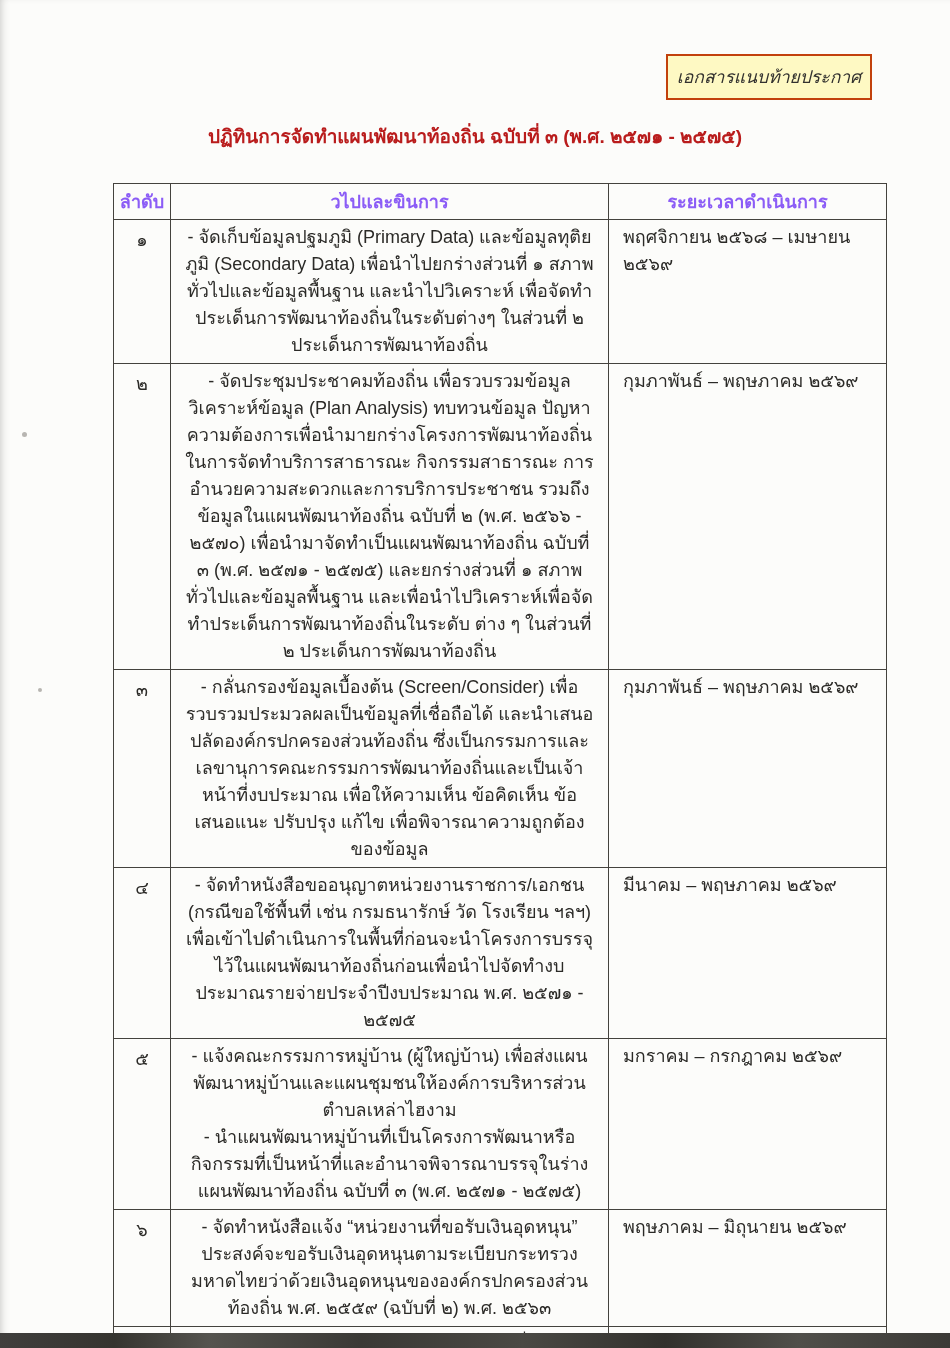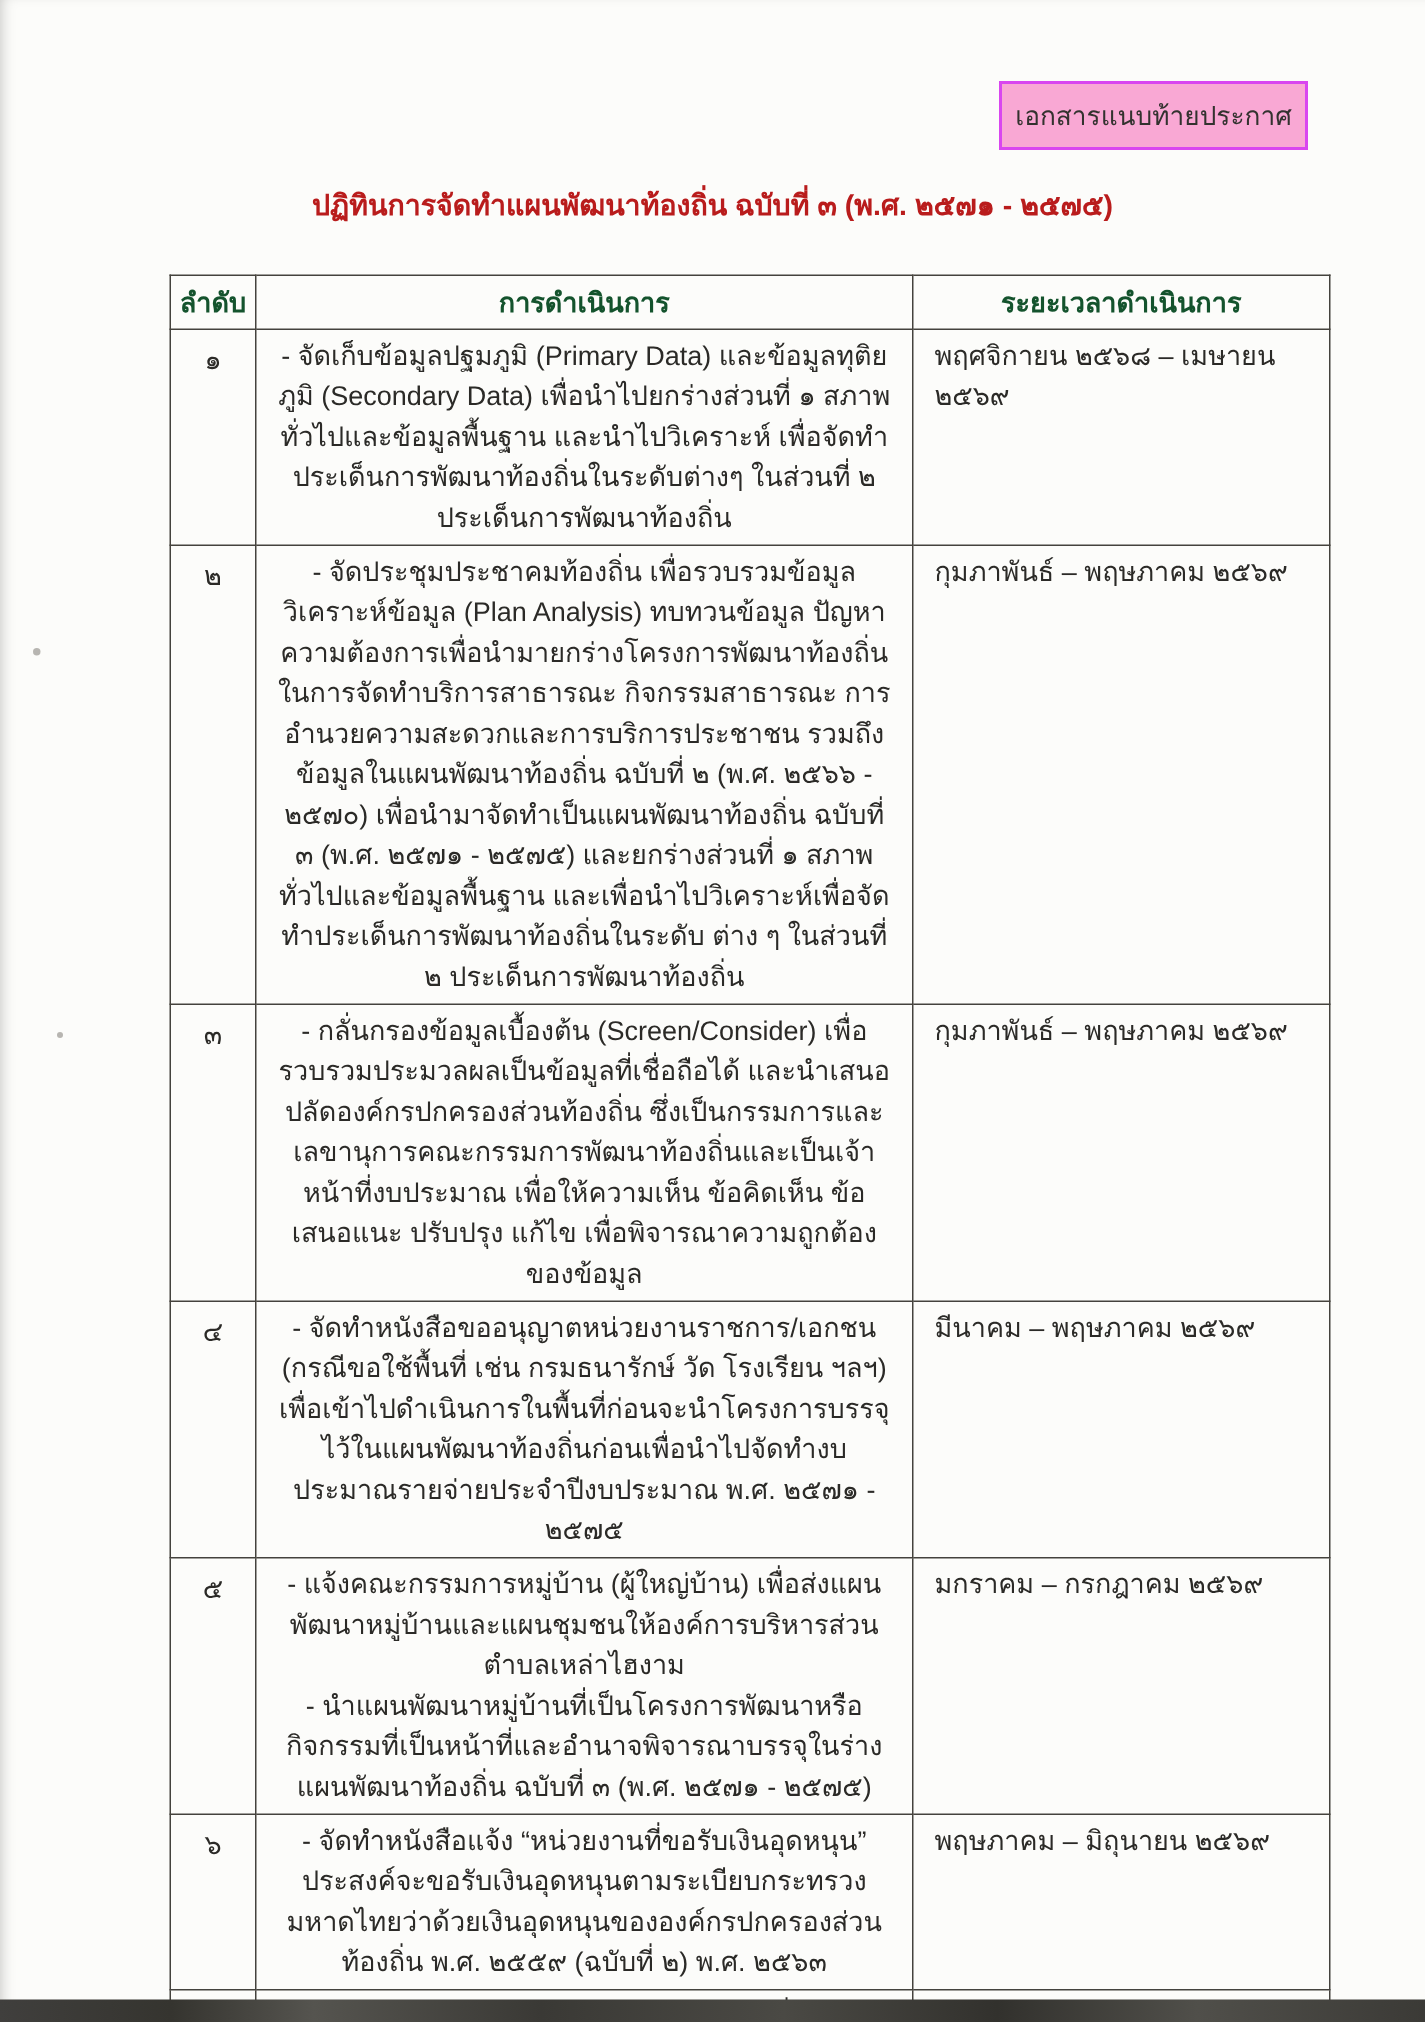--- a/index.html
+++ b/index.html
@@ -35,27 +35,28 @@
   }
   .speck-a { left: 22px; top: 432px; }
   .speck-b { left: 38px; top: 688px; width: 4px; height: 4px; }
 
   .stamp-box {
     position: absolute;
     left: 666px;
     top: 54px;
     width: 202px;
     height: 42px;
-    border: 2px solid #d946ef;
-    background: #f9a8d4;
+    border: 2px solid #c2410c;
+    background: #fef9c3;
     display: flex;
     align-items: center;
     justify-content: center;
     font-size: 17.5px;
     color: #33322f;
+    font-style: italic;
   }
 
   .doc-title, .doc-subtitle {
     position: absolute;
     left: 0;
     width: 950px;
     text-align: center;
     font-weight: bold;
     color: #b91c1c;
   }
@@ -82,21 +83,21 @@
     color: #2b2a27;
     vertical-align: top;
     padding: 2px 6px;
   }
   .calendar-table th {
     font-weight: bold;
     text-align: center;
     height: 28px;
     padding: 3px 4px;
     font-size: 18px;
-    color: #14532d;
+    color: #8b5cf6;
   }
   td.cell-no {
     text-align: center;
     padding-top: 5px;
     font-size: 18px;
   }
   td.cell-action {
     padding: 4px 12px 4px 12px;
     line-height: 27px;
     white-space: pre-line;
@@ -128,21 +129,21 @@
 
   <table class="calendar-table">
     <colgroup>
       <col class="c-no">
         <col class="c-action">
         <col class="c-period">
     </colgroup>
     <thead>
       <tr>
         <th>ลำดับ</th>
-        <th>การดำเนินการ</th>
+        <th>วไปและขินการ</th>
         <th>ระยะเวลาดำเนินการ</th>
       </tr>
     </thead>
     <tbody>
       <tr class="r1">
         <td class="cell-no">๑</td>
         <td class="cell-action">- จัดเก็บข้อมูลปฐมภูมิ (Primary Data) และข้อมูลทุติยภูมิ (Secondary Data) เพื่อนำไปยกร่างส่วนที่ ๑ สภาพทั่วไปและข้อมูลพื้นฐาน และนำไปวิเคราะห์ เพื่อจัดทำประเด็นการพัฒนาท้องถิ่นในระดับต่างๆ ในส่วนที่ ๒ ประเด็นการพัฒนาท้องถิ่น</td>
         <td class="cell-period">พฤศจิกายน ๒๕๖๘ – เมษายน ๒๕๖๙</td>
       </tr>
       <tr class="r2">

